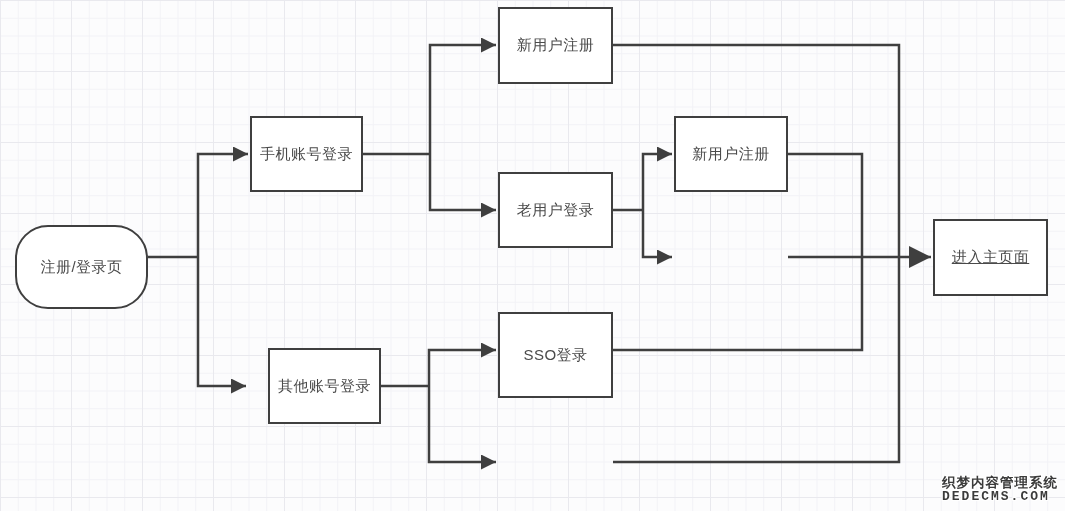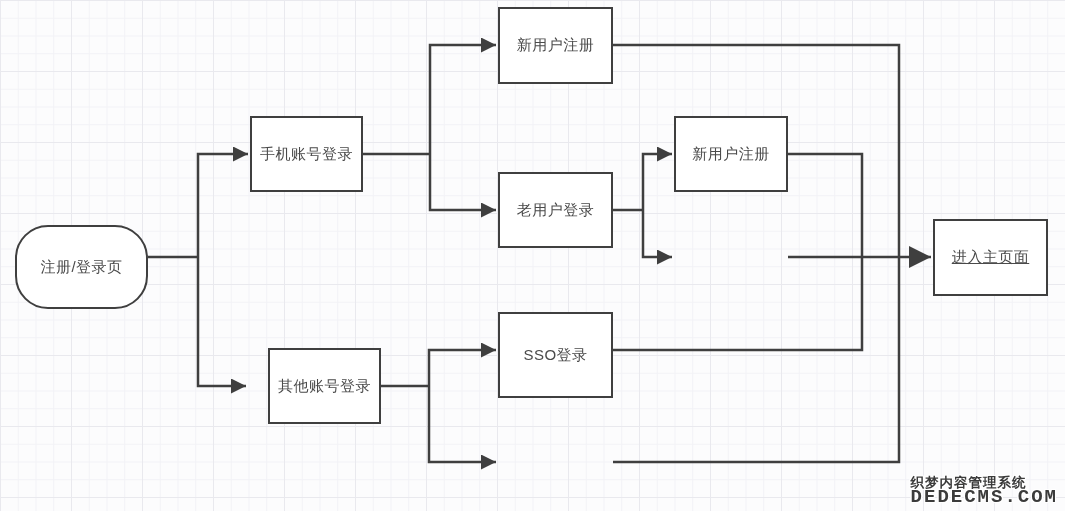--- a/index.html
+++ b/index.html
@@ -46,21 +46,21 @@
     right: 7px;
     bottom: 7px;
     text-align: left;
     color: #3b3b3b;
     font-weight: bold;
     line-height: 14px;
     text-shadow: -1px -1px 0 #fff, 1px -1px 0 #fff, -1px 1px 0 #fff, 1px 1px 0 #fff,
                  0 -1px 0 #fff, 0 1px 0 #fff, -1px 0 0 #fff, 1px 0 0 #fff;
   }
   .watermark .wm-cn { font-size: 13.5px; letter-spacing: 1px; }
-  .watermark .wm-en { font-size: 19px; letter-spacing: 2px; font-family: "Liberation Mono", "DejaVu Sans Mono", monospace; }
+  .watermark .wm-en { font-size: 13px; letter-spacing: 2px; font-family: "Liberation Mono", "DejaVu Sans Mono", monospace; }
 </style>
 </head>
 <body>
 
 <div class="canvas">
 
   <svg class="wires" viewBox="0 0 1065 511" xmlns="http://www.w3.org/2000/svg">
     <defs>
       <marker id="arr" viewBox="0 0 10 10" refX="10" refY="5" markerWidth="6" markerHeight="6" orient="auto">
         <path d="M0,0 L10,5 L0,10 z" fill="#3f3f3f"></path>

